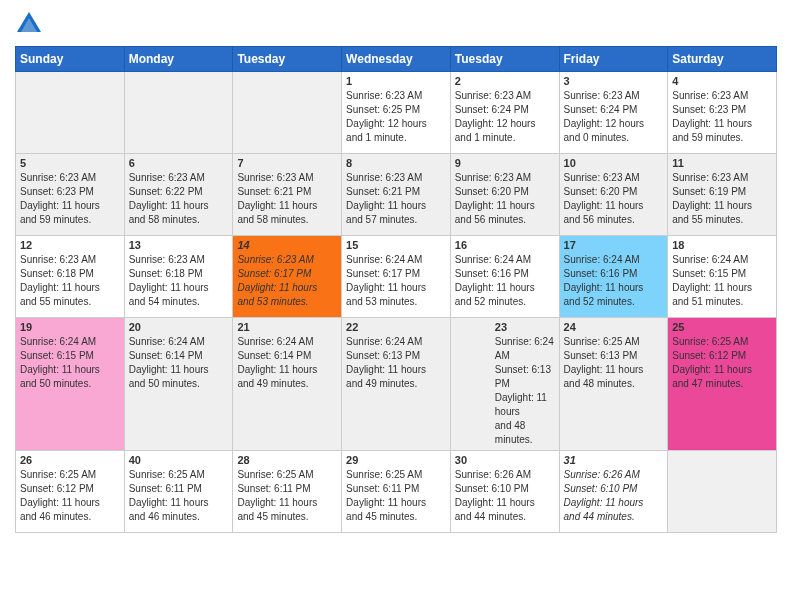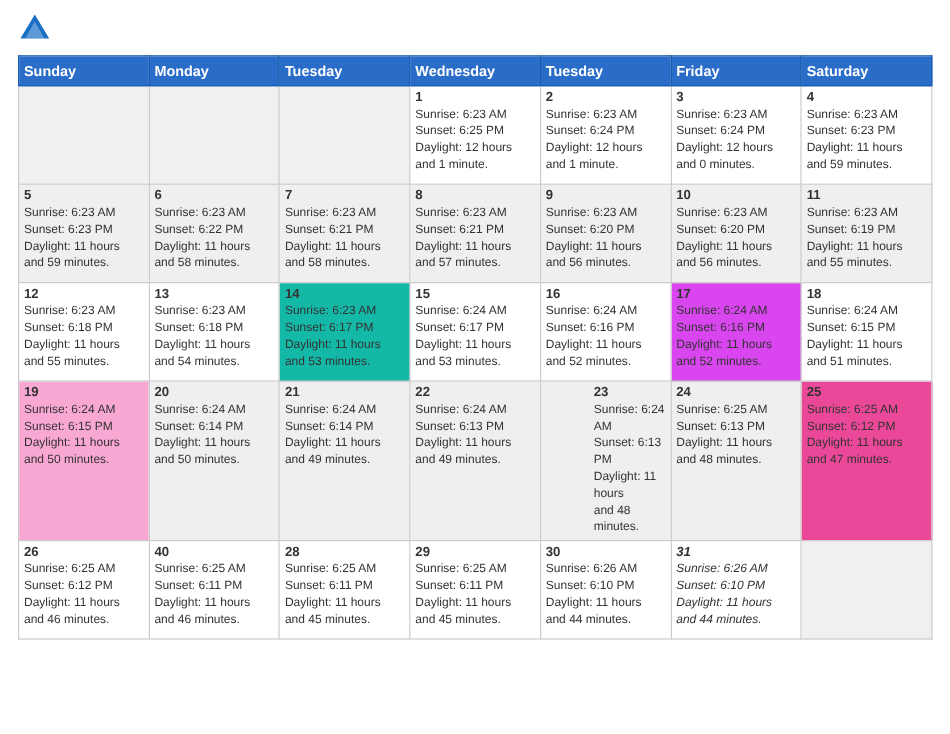--- a/index.html
+++ b/index.html
@@ -222,42 +222,42 @@
 Daylight: 11 hours
 and 55 minutes.</div>
           </td>
           <td style="background: rgb(255, 255, 255);">
             <span class="day-num">13</span>
             <div class="cell-text" style="white-space: pre-line;">Sunrise: 6:23 AM
 Sunset: 6:18 PM
 Daylight: 11 hours
 and 54 minutes.</div>
           </td>
-          <td style="background: #14b8a6;">
+          <td style="background: #f97316; font-style: italic;">
             <span class="day-num">14</span>
             <div class="cell-text" style="white-space: pre-line;">Sunrise: 6:23 AM
 Sunset: 6:17 PM
 Daylight: 11 hours
 and 53 minutes.</div>
           </td>
           <td style="background: rgb(255, 255, 255);">
             <span class="day-num">15</span>
             <div class="cell-text" style="white-space: pre-line;">Sunrise: 6:24 AM
 Sunset: 6:17 PM
 Daylight: 11 hours
 and 53 minutes.</div>
           </td>
           <td style="background: rgb(255, 255, 255);">
             <span class="day-num">16</span>
             <div class="cell-text" style="white-space: pre-line;">Sunrise: 6:24 AM
 Sunset: 6:16 PM
 Daylight: 11 hours
 and 52 minutes.</div>
           </td>
-          <td style="background: #d946ef;">
+          <td style="background: #7dd3fc;">
             <span class="day-num">17</span>
             <div class="cell-text" style="white-space: pre-line;">Sunrise: 6:24 AM
 Sunset: 6:16 PM
 Daylight: 11 hours
 and 52 minutes.</div>
           </td>
           <td style="background: rgb(255, 255, 255);">
             <span class="day-num">18</span>
             <div class="cell-text" style="white-space: pre-line;">Sunrise: 6:24 AM
 Sunset: 6:15 PM

